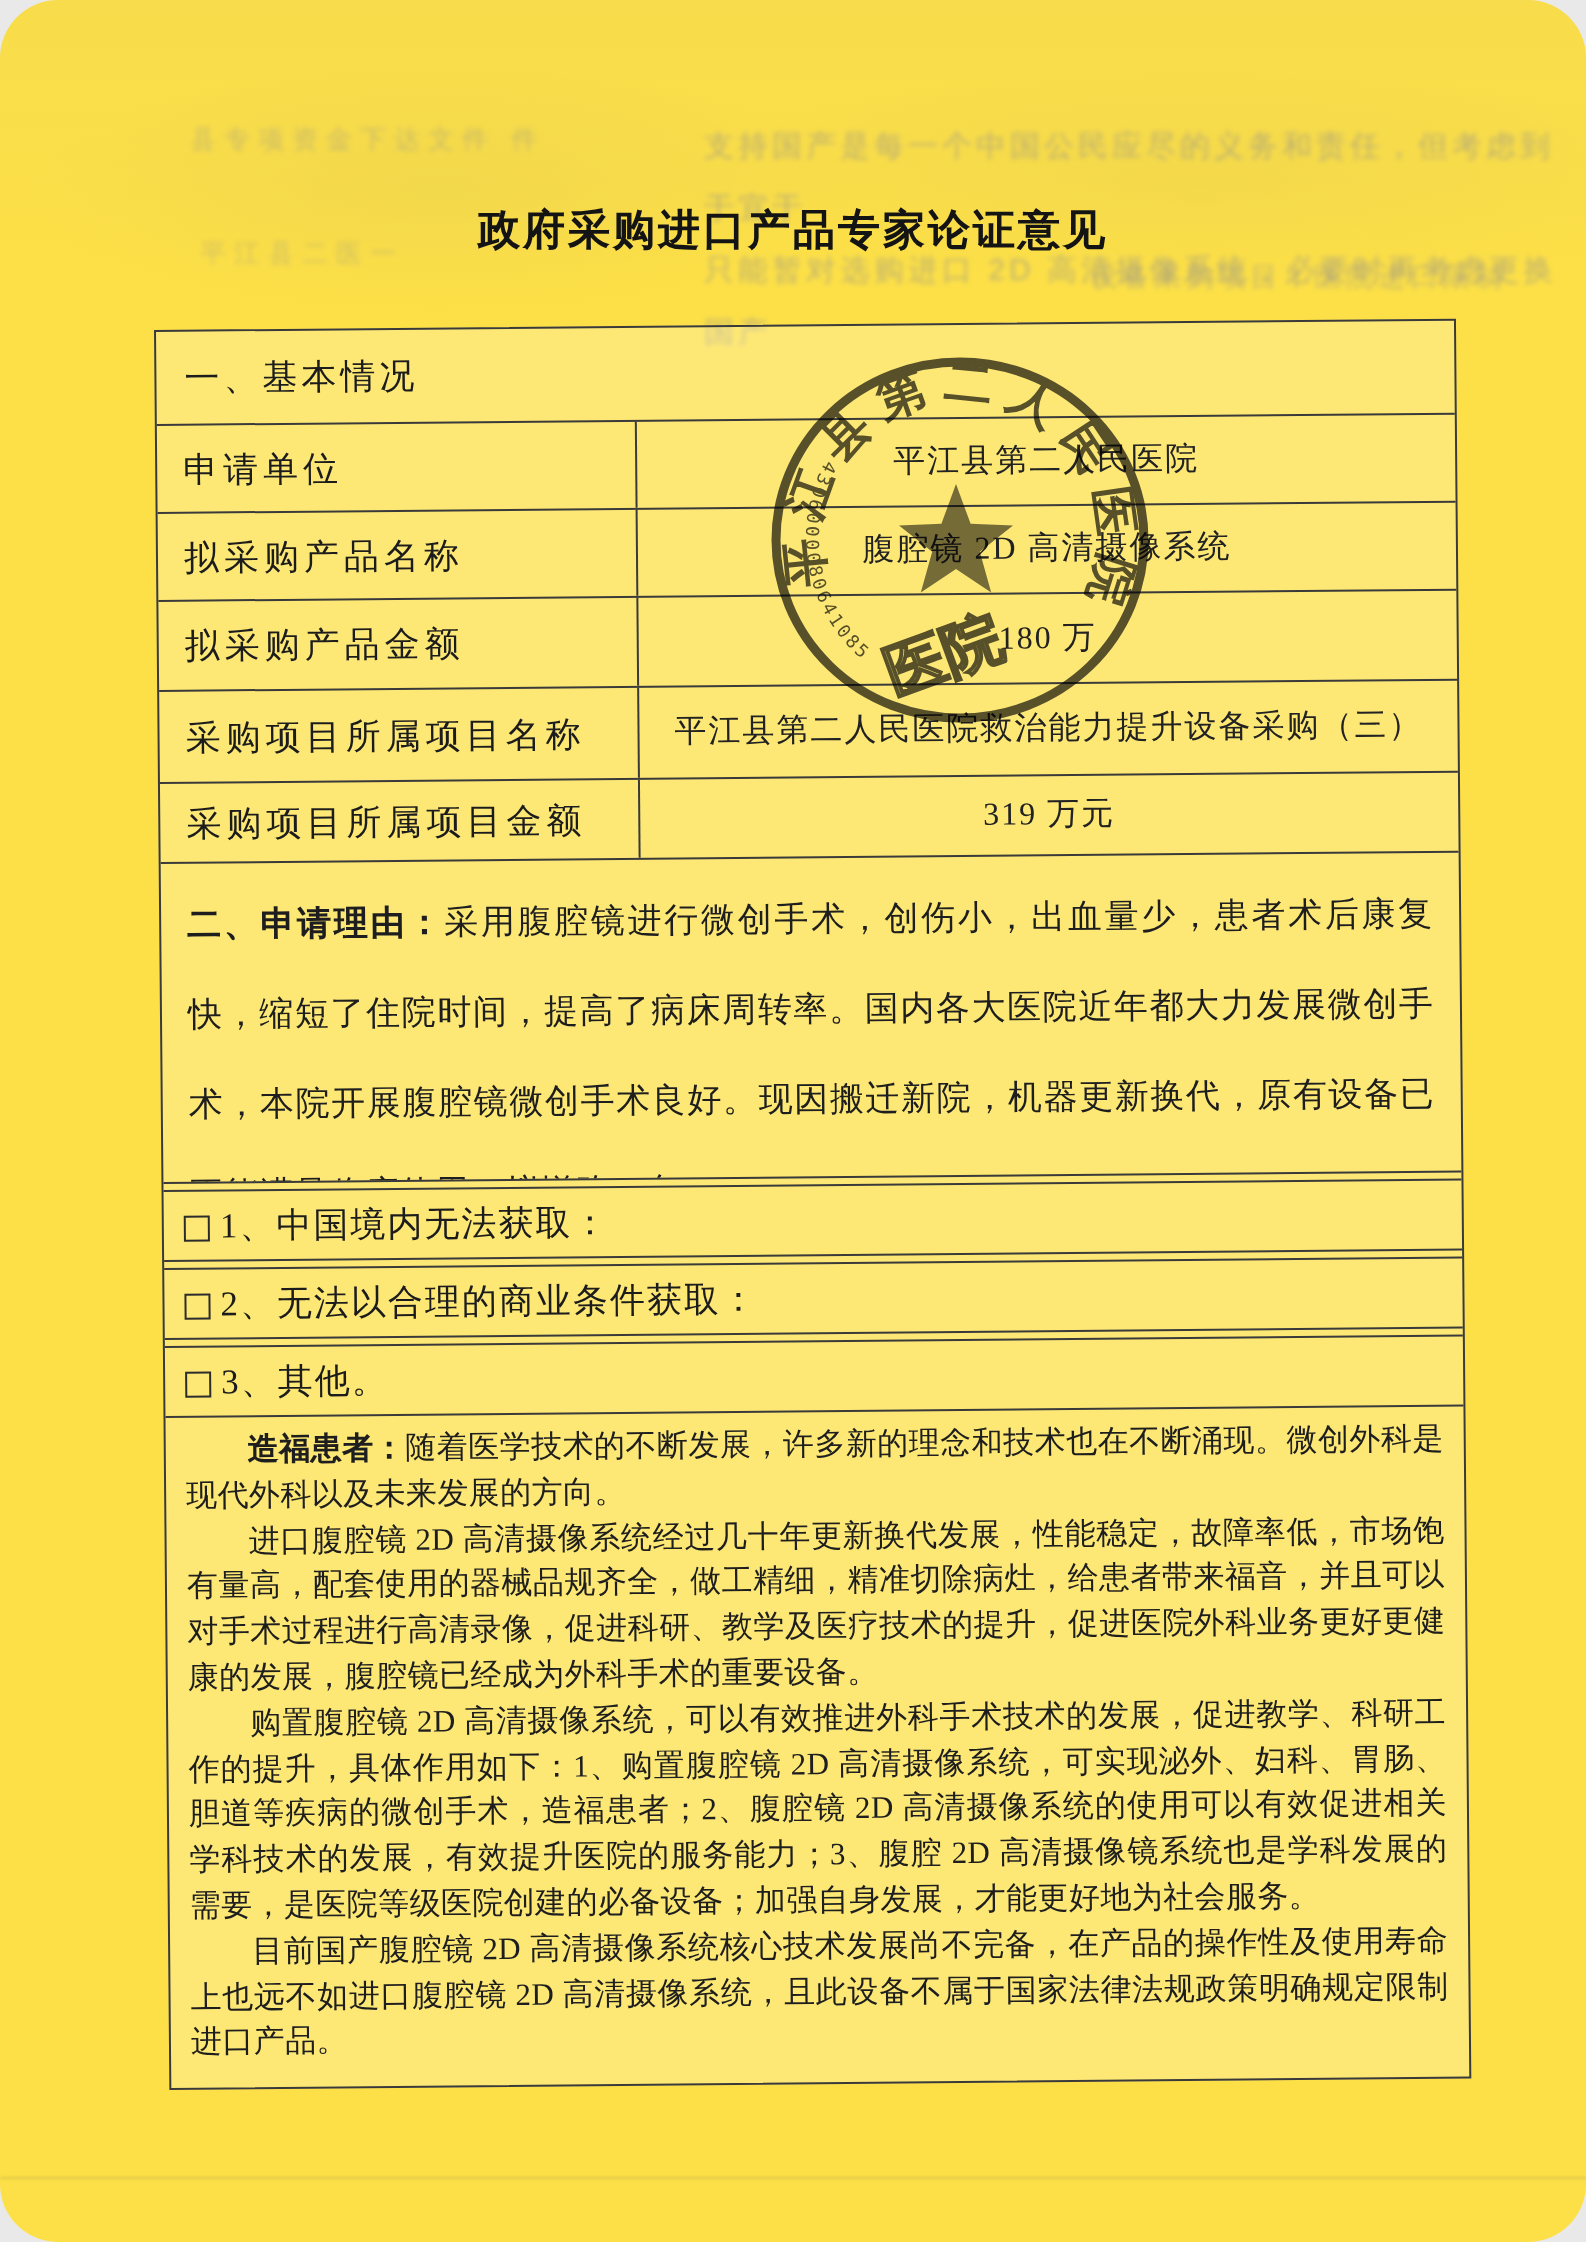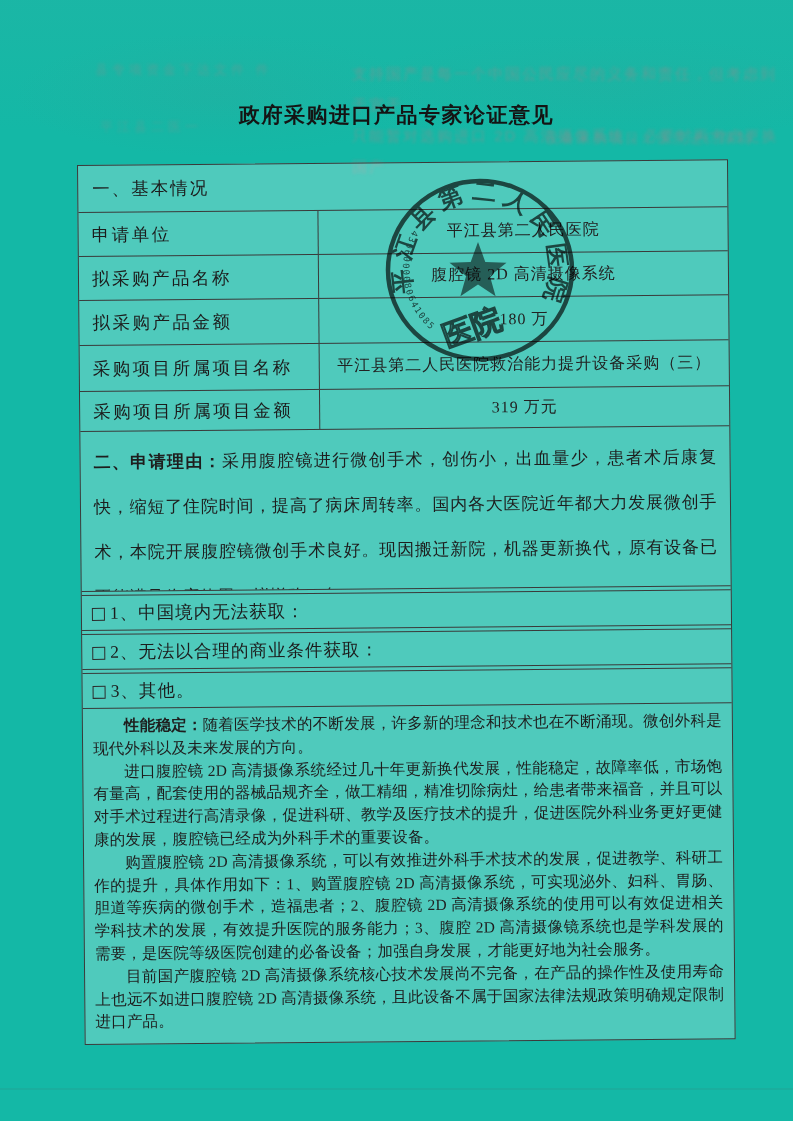--- a/index.html
+++ b/index.html
@@ -1,20 +1,21 @@
 <!DOCTYPE html>
 <html><head>
 <meta charset="utf-8">
 <style>
   * { margin:0; padding:0; box-sizing:border-box; }
   html,body { background:#e9e9e9; }
   .page {
     position:relative; width:793px; height:1121px; margin:0 auto;
-    background:#14b8a6; overflow:hidden; color:#222;
+    background:#fde047; overflow:hidden; color:#222;
     font-family:"Liberation Serif","DejaVu Serif",serif;
+    border-radius:29px;
   }
   
   .page::before{
     content:""; position:absolute; inset:0; pointer-events:none;
     background:
       radial-gradient(ellipse 300px 90px at 220px 95px, rgba(120,120,120,.07), transparent 70%),
       radial-gradient(ellipse 380px 80px at 600px 90px, rgba(120,120,120,.06), transparent 70%),
       linear-gradient(180deg, rgba(150,150,150,.05), transparent 12%);
   }
   .ghost { position:absolute; color:#8e8e8e; filter:blur(1.4px); opacity:.55;
@@ -133,21 +134,21 @@
       <span>2、</span>
       <span>无法以合理的商业条件获取：</span>
     </div>
     <div class="opt-row">
       <span class="cbx"></span>
       <span>3、</span>
       <span>其他。</span>
     </div>
 
     <div class="reason">
-      <p><span class="bold">性能稳定：</span><span>随着医学技术的不断发展，许多新的理念和技术也在不断涌现。微创外科是现代外科以及未来发展的方向。</span></p>
+      <p><span class="bold">造福患者：</span><span>随着医学技术的不断发展，许多新的理念和技术也在不断涌现。微创外科是现代外科以及未来发展的方向。</span></p>
       <p>进口腹腔镜 2D 高清摄像系统经过几十年更新换代发展，性能稳定，故障率低，市场饱有量高，配套使用的器械品规齐全，做工精细，精准切除病灶，给患者带来福音，并且可以对手术过程进行高清录像，促进科研、教学及医疗技术的提升，促进医院外科业务更好更健康的发展，腹腔镜已经成为外科手术的重要设备。</p>
       <p>购置腹腔镜 2D 高清摄像系统，可以有效推进外科手术技术的发展，促进教学、科研工作的提升，具体作用如下：1、购置腹腔镜 2D 高清摄像系统，可实现泌外、妇科、胃肠、胆道等疾病的微创手术，造福患者；2、腹腔镜 2D 高清摄像系统的使用可以有效促进相关学科技术的发展，有效提升医院的服务能力；3、腹腔 2D 高清摄像镜系统也是学科发展的需要，是医院等级医院创建的必备设备；加强自身发展，才能更好地为社会服务。</p>
       <p>目前国产腹腔镜 2D 高清摄像系统核心技术发展尚不完备，在产品的操作性及使用寿命上也远不如进口腹腔镜 2D 高清摄像系统，且此设备不属于国家法律法规政策明确规定限制进口产品。</p>
     </div>
   </div>
 
   <svg class="stamp" viewBox="0 0 200 200">
     <defs>
       <path id="arcTop" d="M 34.2 124 A 70 70 0 1 1 157.3 140" fill="none"></path>
       <path id="arcLeft" d="M 33 60 A 80 80 0 0 0 79.8 175.4" fill="none"></path>

